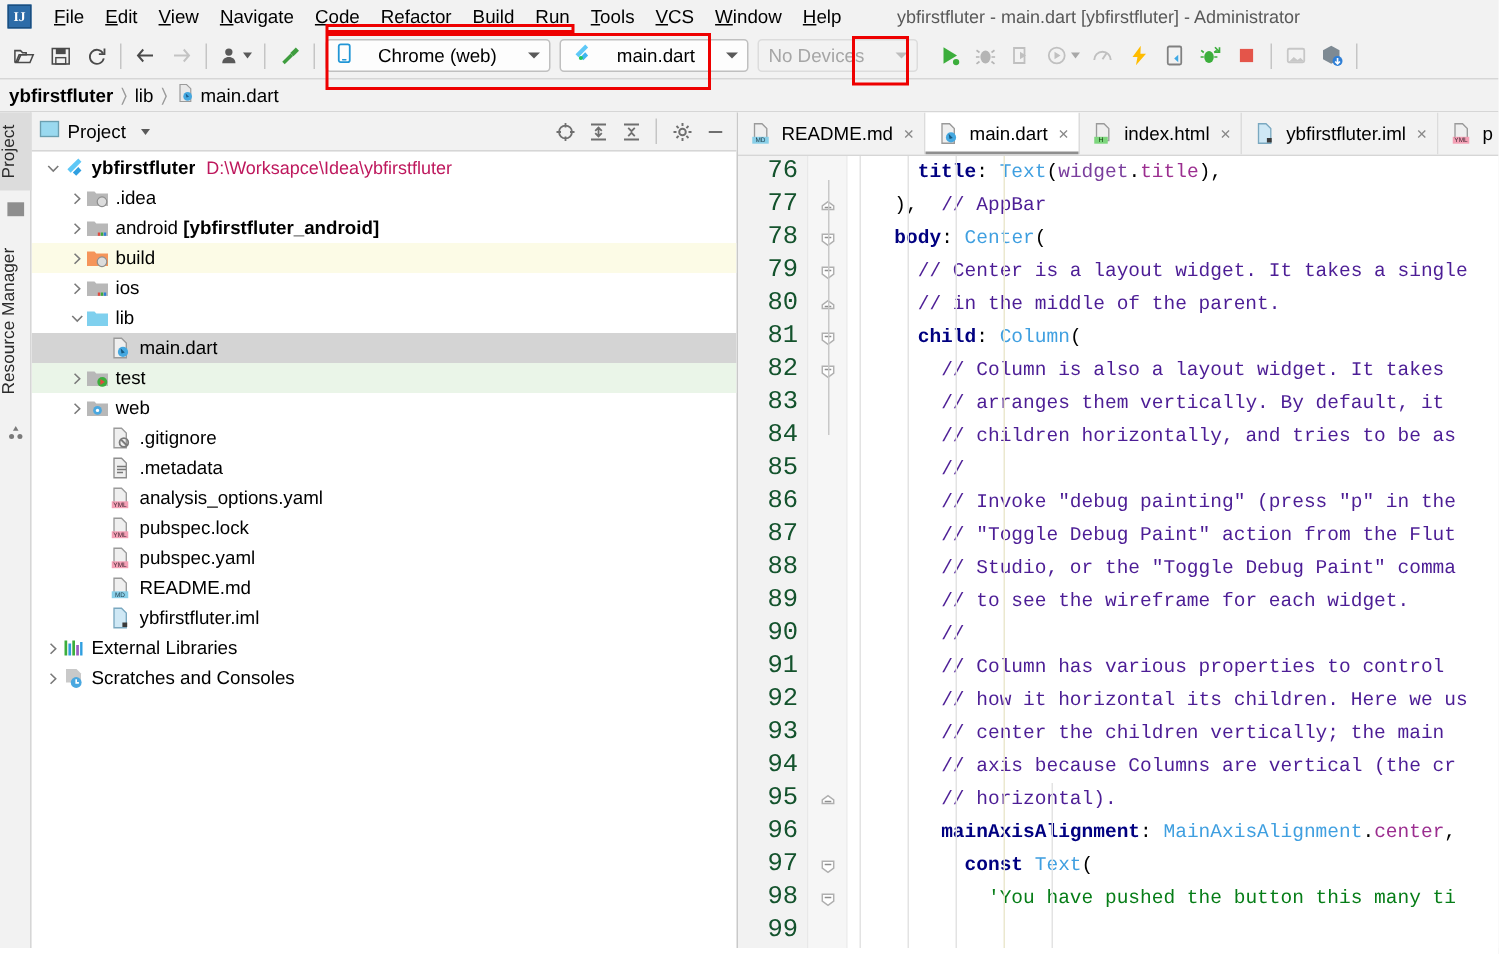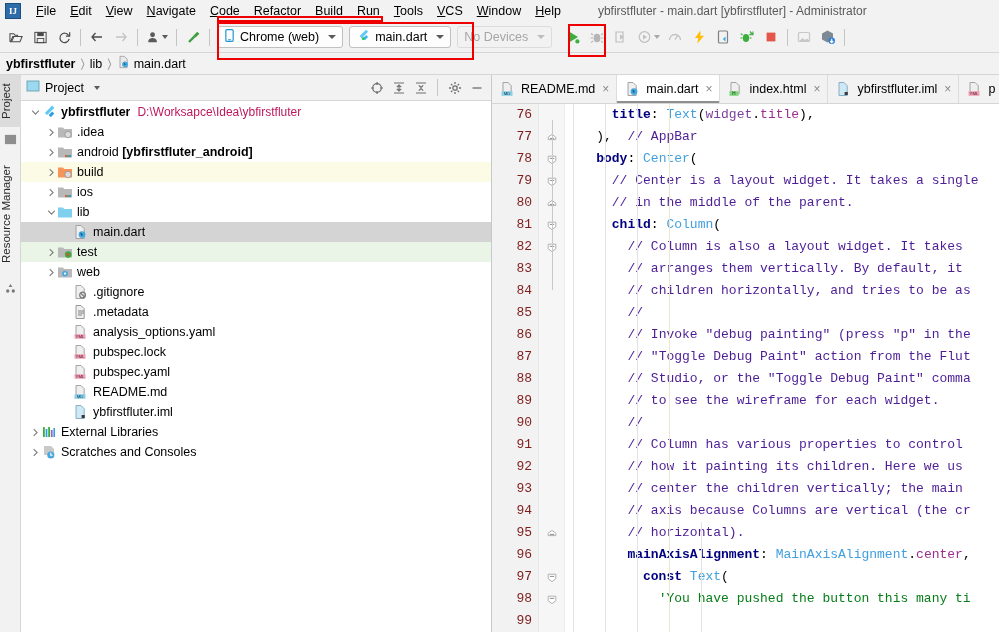--- a/index.html
+++ b/index.html
@@ -51,21 +51,21 @@
   .tb-sep { width: 1px; height: 17px; background: #c5c5c5; margin: 0 4px; }
   .tb-caret {
     width: 0; height: 0; border-left: 3.5px solid transparent;
     border-right: 3.5px solid transparent; border-top: 4px solid #5a5a5a;
     margin-left: 1px;
   }
 
   .combo {
     height: 22px; background: #fdfdfd; border: 1px solid #c0c0c0;
     border-radius: 3px; display: flex; align-items: center;
-    padding: 0 6px; margin: 0 3px; gap: 5px; cursor: default;
+    padding: 0 6px; margin: 0 3px; gap: 17px; cursor: default;
     font-size: 12.5px; white-space: nowrap;
   }
   .combo.disabled { background: #f2f2f2; border-color: #dcdcdc; color: #a6a6a6; }
   .combo .cbcaret {
     width: 0; height: 0; border-left: 4px solid transparent;
     border-right: 4px solid transparent; border-top: 4.5px solid #595959;
     margin-left: 4px;
   }
   .combo.disabled .cbcaret { border-top-color: #bdbdbd; }
 
@@ -144,23 +144,23 @@
   }
   .etab.active { background: #ffffff; }
   .etab.active:after {
     content: ""; position: absolute; left: 0; right: 0; bottom: 0;
     height: 2px; background: #8f8f8f;
   }
   .etab .xclose { color: #8a8a8a; font-size: 12px; margin-left: 2px; }
 
   .code-wrap { flex: 1; display: flex; overflow: hidden; background: #ffffff; }
   .gutter {
-    width: 47px; background: #f2f2f2; color: #7f1d1d; flex: none;
+    width: 47px; background: #f2f2f2; color: #14532d; flex: none;
     text-align: right; padding-right: 6px; font-family: "Liberation Mono", monospace;
-    font-size: 13px; border-right: 1px solid #e8e8e8;
+    font-size: 17px; border-right: 1px solid #e8e8e8;
   }
   .gline { height: 22px; line-height: 22px; }
   .foldcol {
     width: 26px; background: #f6f6f6; flex: none; position: relative;
     border-right: 1px solid #eeeeee;
   }
   .foldmark {
     position: absolute; left: 8px; width: 10px; height: 10px;
   }
   .foldline {
@@ -806,21 +806,21 @@
             <div class="cline">        <span class="cm">// Column is also a layout widget. It takes</span></div>
             <div class="cline">        <span class="cm">// arranges them vertically. By default, it </span></div>
             <div class="cline">        <span class="cm">// children horizontally, and tries to be as</span></div>
             <div class="cline">        <span class="cm">//</span></div>
             <div class="cline">        <span class="cm">// Invoke "debug painting" (press "p" in the</span></div>
             <div class="cline">        <span class="cm">// "Toggle Debug Paint" action from the Flut</span></div>
             <div class="cline">        <span class="cm">// Studio, or the "Toggle Debug Paint" comma</span></div>
             <div class="cline">        <span class="cm">// to see the wireframe for each widget.</span></div>
             <div class="cline">        <span class="cm">//</span></div>
             <div class="cline">        <span class="cm">// Column has various properties to control </span></div>
-            <div class="cline">        <span class="cm">// how it painting its children. Here we us</span></div>
+            <div class="cline">        <span class="cm">// how it horizontal its children. Here we us</span></div>
             <div class="cline">        <span class="cm">// center the children vertically; the main </span></div>
             <div class="cline">        <span class="cm">// axis because Columns are vertical (the cr</span></div>
             <div class="cline">        <span class="cm">// horizontal).</span></div>
             <div class="cline">        <span class="k">mainAxisAlignment</span>: <span class="ty">MainAxisAlignment</span>.<span class="pr">center</span>,</div>
             <div class="cline">          <span class="k">const</span> <span class="ty">Text</span>(</div>
             <div class="cline">            <span class="st">'You have pushed the button this many ti</span></div>
           </div>
       </div>
     </div>
   </div>

